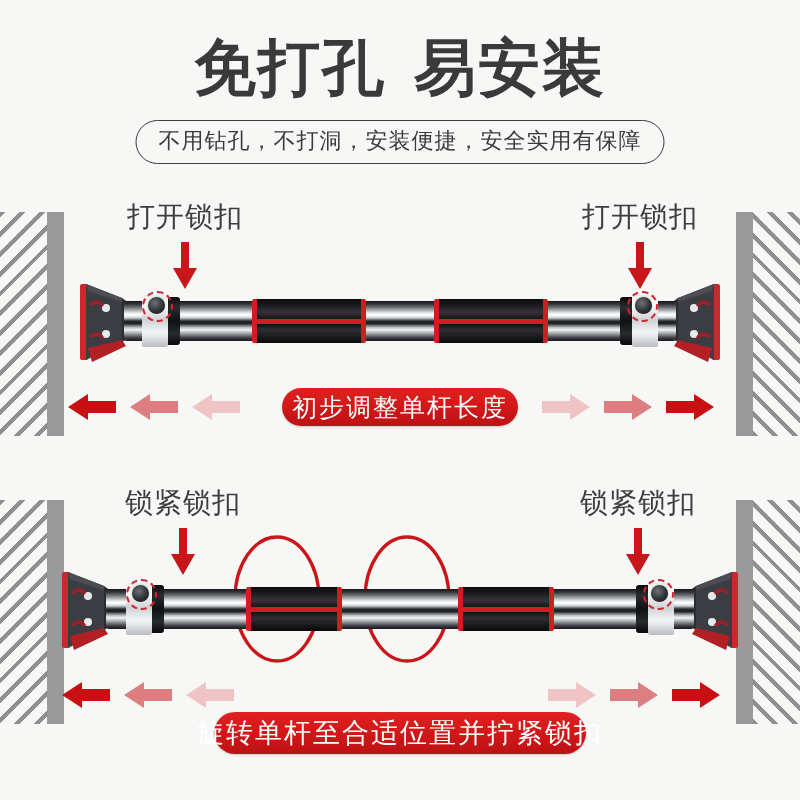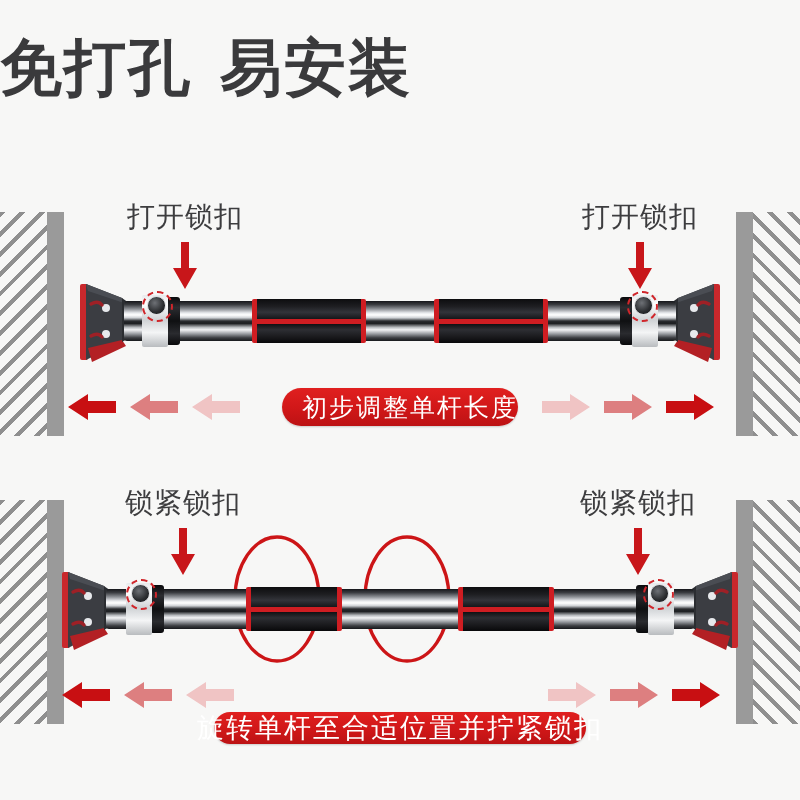--- a/index.html
+++ b/index.html
@@ -8,21 +8,21 @@
     background:#f7f7f6;
     font-family:"Liberation Sans","DejaVu Sans",sans-serif;
     overflow:hidden;
     position:relative;
   }
   .stage{position:absolute;left:0;top:0;width:800px;height:800px;}
 
   
   .title{
     position:absolute;left:0;top:32px;width:800px;
-    text-align:left;
+    text-align:center;
     font-size:62px;line-height:72px;
     font-weight:bold;
     color:#3a3a3c;
     letter-spacing:2px;
     white-space:nowrap;
   }
   .title .gap{display:inline-block;width:28px;}
   .subtitle-wrap{
     position:absolute;left:50%;top:120px;transform:translateX(-50%);
     border:1.6px solid #3c3c3e;
@@ -137,20 +137,23 @@
 </style>
 </head>
 <body>
 
 <div class="stage">
 
   <div class="title">
     <span>免打孔</span><span class="gap"></span><span>易安装</span>
   </div>
 
+  <div class="subtitle-wrap">
+    <div class="subtitle">不用钻孔，不打洞，安装便捷，安全实用有保障</div>
+  </div>
 
   <div class="wall wall-left" style="left:0px;top:212px;">
     <div class="hatch"></div>
     <div class="slab"></div>
   </div>
   <div class="wall wall-right" style="left:736px;top:212px;">
     <div class="slab"></div>
     <div class="hatch"></div>
   </div>
 
@@ -254,21 +257,21 @@
         <polygon points="48,15 28,2 28,9 0,9 0,21 28,21 28,28" fill="#dd7f80"></polygon>
       </svg>
     </div>
     <div class="sl-arrow" style="left:124px;">
       <svg width="48" height="30" viewBox="0 0 48 30">
         <polygon points="48,15 28,2 28,9 0,9 0,21 28,21 28,28" fill="#c80f12"></polygon>
       </svg>
     </div>
   </div>
 
-  <div class="banner b1" style="top:388px;width:236px;height:38px;justify-content:flex-end;">
+  <div class="banner b1" style="top:388px;width:236px;height:38px;">
     <span>初步调整单杆长度</span>
   </div>
 
   <div class="wall wall-left" style="left:0px;top:500px;">
     <div class="hatch"></div>
     <div class="slab"></div>
   </div>
   <div class="wall wall-right" style="left:736px;top:500px;">
     <div class="slab"></div>
     <div class="hatch"></div>
@@ -389,17 +392,17 @@
         <polygon points="48,15 28,2 28,9 0,9 0,21 28,21 28,28" fill="#dd7f80"></polygon>
       </svg>
     </div>
     <div class="sl-arrow" style="left:124px;">
       <svg width="48" height="30" viewBox="0 0 48 30">
         <polygon points="48,15 28,2 28,9 0,9 0,21 28,21 28,28" fill="#c80f12"></polygon>
       </svg>
     </div>
   </div>
 
-  <div class="banner b2" style="top:712px;width:372px;height:32px;">
+  <div class="banner b2" style="top:712px;width:372px;height:42px;">
     <span>旋转单杆至合适位置并拧紧锁扣</span>
   </div>
 
 </div>
 
 </body></html>

